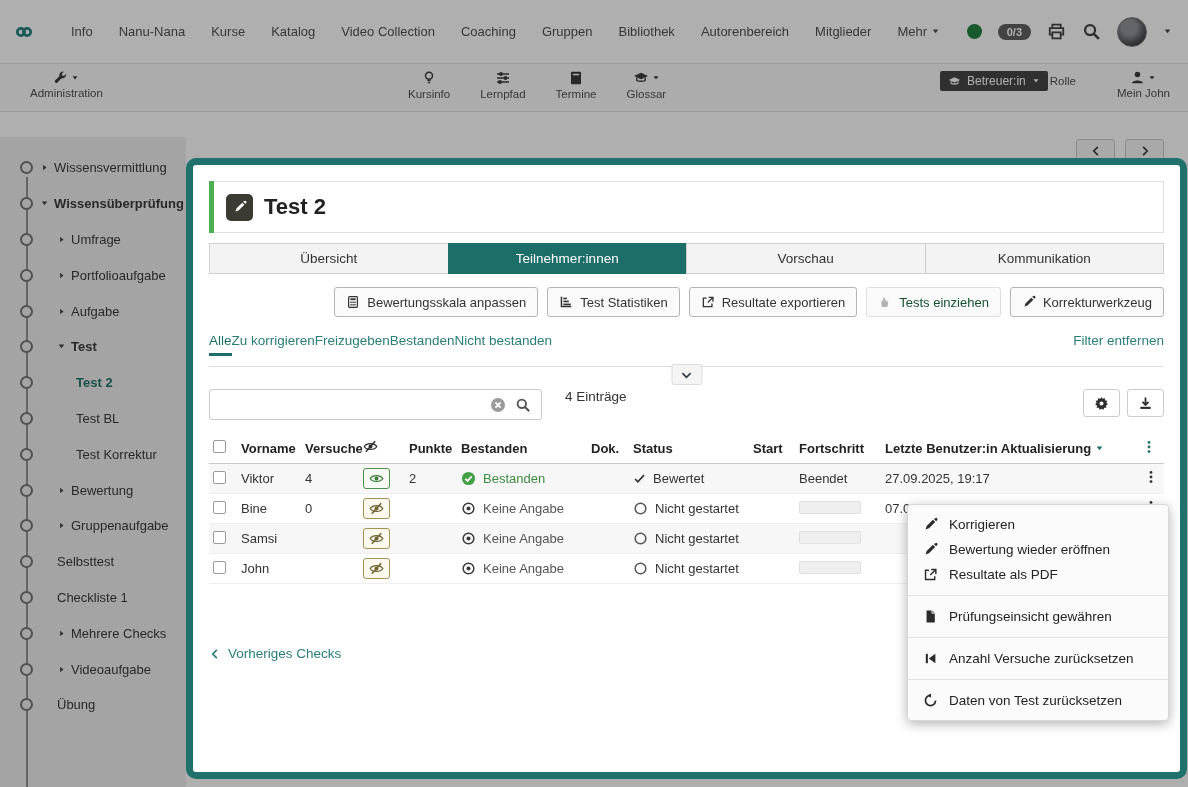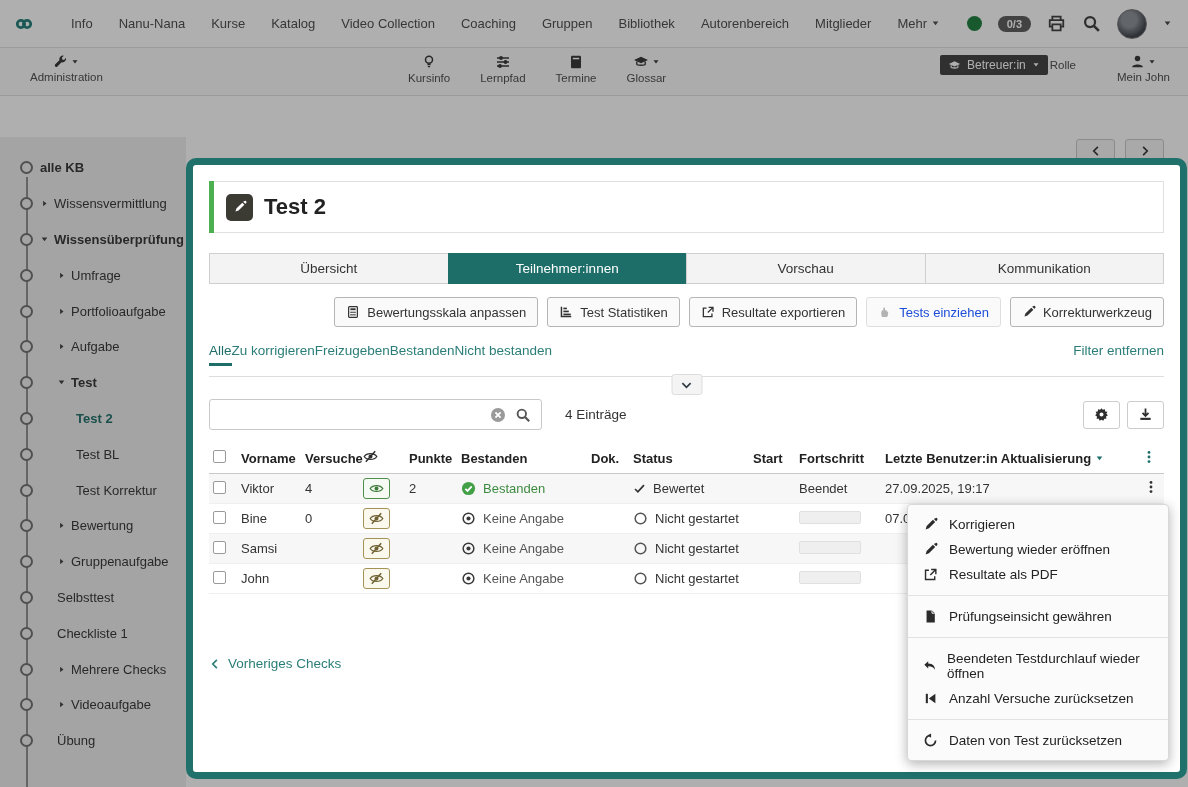--- a/index.html
+++ b/index.html
@@ -6,21 +6,21 @@
   html,body { width:1188px; height:787px; overflow:hidden; }
   body { font-family:"Liberation Sans", sans-serif; background:#fff; position:relative; }
   .icon { display:inline-flex; align-items:center; justify-content:center; }
   .icon svg { display:block; }
 
   
   #base { position:absolute; inset:0; }
   #dim { position:absolute; inset:0; background:rgba(20,20,20,0.34); z-index:5; }
 
   
-  #topnav { height:48px; background:#fff; border-bottom:1px solid #e2e2e2; display:flex; align-items:center; padding:0 16px; }
+  #topnav { height:64px; background:#fff; border-bottom:1px solid #e2e2e2; display:flex; align-items:center; padding:0 16px; }
   #logo { color:#1f7d78; margin-right:26px; }
   .nav-item { font-size:13px; color:#4a4a4a; margin:0 13px; white-space:nowrap; cursor:pointer; display:flex; align-items:center; gap:4px; }
   #topnav-right { margin-left:auto; display:flex; align-items:center; gap:16px; }
   #presence-dot { width:15px; height:15px; border-radius:50%; background:#1b7d3c; }
   #chat-badge { background:#5a5a5a; color:#fff; font-size:11px; font-weight:bold; padding:2px 9px; border-radius:9px; }
   .top-icon { color:#3c3c3c; cursor:pointer; }
   #avatar { width:30px; height:30px; border-radius:50%; background:radial-gradient(circle at 40% 35%, #8a8f96 0 30%, #3a3f45 70%); border:1px solid #777; }
   #user-caret { color:#444; }
 
   
@@ -60,40 +60,40 @@
   .tree-item.bold .tree-label { font-weight:bold; }
   .tree-item.selected .tree-label { color:#1d6e69; font-weight:bold; }
 
   
   #modal { position:absolute; left:186px; top:158px; width:1001px; height:621px; background:#fff; border:7px solid #20706b; border-radius:10px; z-index:10; padding:10px 16px; }
   #title-box { margin-top:6px; border:1px solid #e0e0e0; height:52px; display:flex; align-items:center; padding-left:16px; gap:11px; position:relative; }
   #title-box::before { content:""; position:absolute; left:-1px; top:-1px; bottom:-1px; width:5px; background:#4caf50; }
   #title-icon { width:27px; height:27px; background:#3b3b34; border-radius:5px; color:#fff; display:flex; align-items:center; justify-content:center; }
   #modal-title { font-size:22px; font-weight:bold; color:#222; }
 
-  #tabs { margin-top:20px; display:flex; }
+  #tabs { margin-top:10px; display:flex; }
   .tab { flex:1; text-align:center; line-height:29px; height:31px; font-size:13.5px; color:#333; background:#f3f3f3; border:1px solid #cfcfcf; margin-left:-1px; cursor:pointer; }
   .tab:first-child { margin-left:0; }
   .tab.active { background:#1d6e69; border-color:#1d6e69; color:#fff; }
 
   #actions { margin-top:13px; display:flex; justify-content:flex-end; gap:9px; }
   .btn { display:flex; align-items:center; gap:7px; height:30px; padding:0 11px; background:#fafafa; border:1px solid #b5b5b5; border-radius:3px; font-size:13px; color:#333; cursor:pointer; white-space:nowrap; }
   .btn .ic { color:#333; }
-  .btn.disabled { color:#1d4ed8; border-color:#dedede; cursor:default; }
+  .btn.disabled { color:#14532d; border-color:#dedede; cursor:default; }
   .btn.disabled .ic { color:#b3b3b3; }
 
   #filters { margin-top:16px; display:flex; gap:21px; font-size:13.5px; align-items:flex-start; }
   .filter-link { color:#2a7d78; cursor:pointer; padding-bottom:5px; }
   .filter-link.active { color:#1d6e69; border-bottom:3px solid #1d6e69; }
   #remove-filter { margin-left:auto; color:#2a7d78; cursor:pointer; }
 
   #divider { margin-top:10px; border-top:1px solid #ddd; position:relative; height:16px; }
   #expand-btn { position:absolute; left:50%; top:-3px; transform:translateX(-50%); width:31px; height:21px; background:#f4f4f4; border:1px solid #ddd; border-radius:3px; display:flex; align-items:center; justify-content:center; color:#2d3a44; cursor:pointer; }
 
-  #search-row { margin-top:7px; display:flex; align-items:center; }
+  #search-row { margin-top:7px; display:flex; align-items:flex-start; }
   #search-box { width:333px; height:31px; border:1px solid #c9c9c9; border-radius:3px; display:flex; align-items:center; background:#fff; }
   #search-input { flex:1; border:0; outline:none; font-size:13px; padding:0 9px; font-family:"Liberation Sans",sans-serif; background:transparent; }
   #search-clear { color:#9a9a9a; margin-right:9px; cursor:pointer; }
   #search-mag { color:#555; margin-right:10px; cursor:pointer; }
   #entries { margin-left:23px; font-size:13.5px; color:#333; }
   #table-tools { margin-left:auto; display:flex; gap:7px; }
   .icon-btn { width:37px; height:28px; background:#fff; border:1px solid #ccc; border-radius:3px; display:flex; align-items:center; justify-content:center; color:#2e2e2e; cursor:pointer; }
 
   #grid { margin-top:13px; width:100%; border-collapse:collapse; table-layout:fixed; }
   #grid th { font-size:13px; font-weight:bold; color:#222; text-align:left; padding:6px 4px; border-bottom:1px solid #c9c9c9; white-space:nowrap; }
@@ -298,24 +298,20 @@
           <svg width="12" height="12" viewBox="0 0 16 16">
             <path d="M5.5 2.5 L11 8 L5.5 13.5" fill="none" stroke="currentColor" stroke-width="2.2"></path>
           </svg>
         </span>
       </span>
   </div>
 
   <div id="sidebar">
     <div id="tree-line"></div>
     <div id="tree">
-        <div class="tree-item lvl0 bold">
-          <span class="tree-circle"></span>
-          <span class="tree-label">alle KB</span>
-        </div>
         <div class="tree-item lvl0">
           <span class="tree-circle"></span>
           <span class="icon tree-caret">
             <svg width="9" height="9" viewBox="0 0 16 16">
               <path d="M5.5 3 L11.5 8 L5.5 13 Z" fill="currentColor"></path>
             </svg>
           </span>
           <span class="tree-label">Wissensvermittlung</span>
         </div>
         <div class="tree-item lvl0 bold">
@@ -843,28 +839,20 @@
           <path d="M3.8 1.5 H9.6 L12.6 4.5 V14.5 H3.8 Z" fill="currentColor"></path>
           <path d="M9.6 1.5 V4.5 H12.6" fill="none" stroke="#fbfbfb" stroke-width="1"></path>
         </svg>
       </span>
       <span>Prüfungseinsicht gewähren</span>
     </div>
     <div class="menu-sep"></div>
     <div class="menu-item">
       <span class="icon ic">
         <svg width="15" height="15" viewBox="0 0 16 16">
-          <path d="M2.5 6.2 L6.6 2.4 V4.8 C12.2 4.8 13.8 8.3 13.8 11.6 C12.6 9.2 10.6 7.8 6.6 7.8 V10 Z" fill="currentColor"></path>
-        </svg>
-      </span>
-      <span>Beendeten Testdurchlauf wieder öffnen</span>
-    </div>
-    <div class="menu-item">
-      <span class="icon ic">
-        <svg width="15" height="15" viewBox="0 0 16 16">
           <rect x="3" y="3" width="2.2" height="10" fill="currentColor"></rect>
           <path d="M13.2 3 L6.2 8 L13.2 13 Z" fill="currentColor"></path>
         </svg>
       </span>
       <span>Anzahl Versuche zurücksetzen</span>
     </div>
     <div class="menu-sep"></div>
     <div class="menu-item">
       <span class="icon ic">
         <svg width="15" height="15" viewBox="0 0 16 16">

